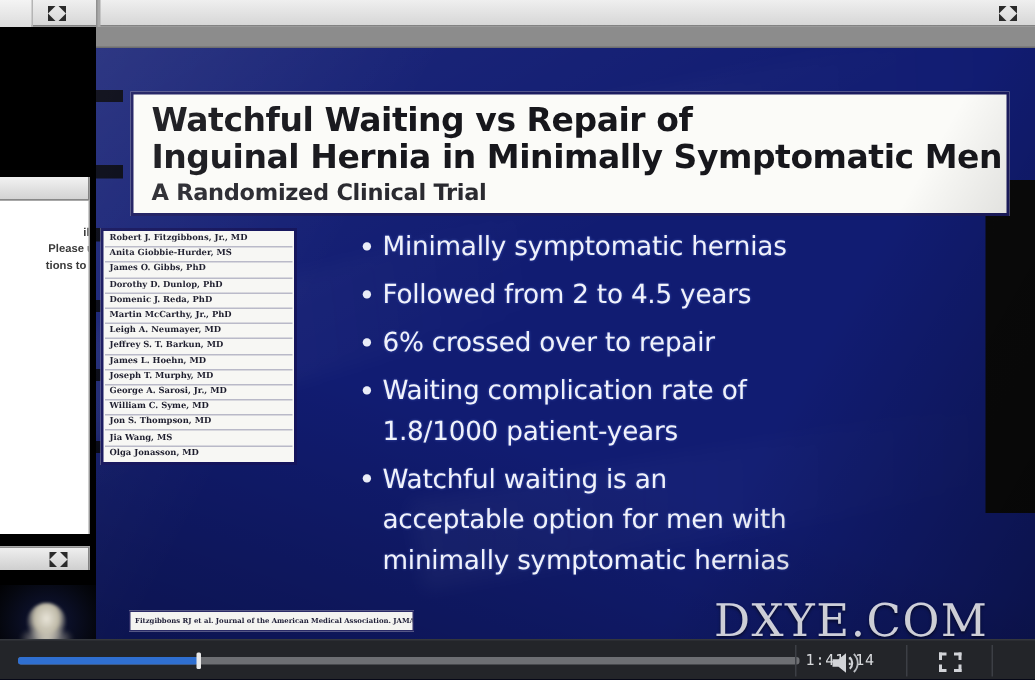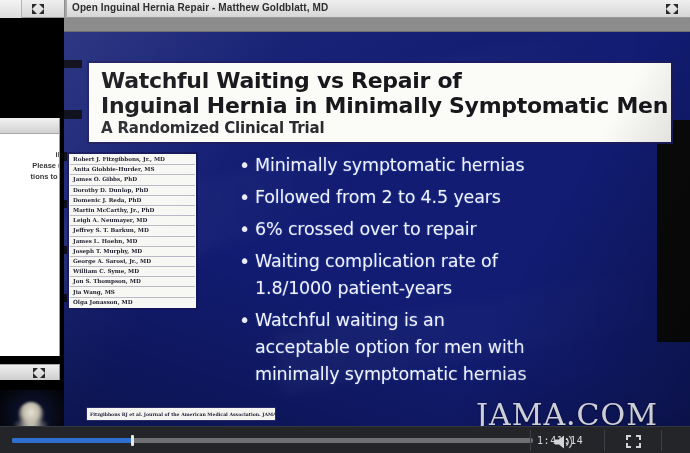--- a/index.html
+++ b/index.html
@@ -259,21 +259,20 @@
 
     <div class="collapse-icon topbar-collapse">
       <span class="ci-tl"></span>
         <span class="ci-tr"></span>
       <span class="ci-bl"></span>
         <span class="ci-br"></span>
     </div>
 
     <div class="topbar-divider"></div>
 
-    <div class="video-title">Open Inguinal Hernia Repair - Matthew Goldblatt, MD</div>
 
     <div class="collapse-icon topbar-right-collapse">
       <span class="ci-tl"></span>
         <span class="ci-tr"></span>
       <span class="ci-bl"></span>
         <span class="ci-br"></span>
     </div>
   </div>
   <div class="topbar-grey-strip"></div>
 
@@ -376,21 +375,21 @@
             <div>minimally symptomatic hernias</div>
           </div>
         </div>
       </div>
 
     <div class="citation">
       <div class="citation-text">Fitzgibbons RJ et al.  Journal of the American Medical Association.  JAMA 2006; Jan 18; 295(3)</div>
     </div>
   </div>
 
-  <div class="watermark">JAMA.COM</div>
+  <div class="watermark">DXYE.COM</div>
 
   <div class="controlbar">
 
     <div class="seek">
       <div class="seek-fill" id="seek-fill" style="width: 23%;"></div>
       <div class="seek-knob" id="seek-knob" style="left: calc(23% - 1px);"></div>
     </div>
 
     <div class="timecode">1:41:14</div>
 

